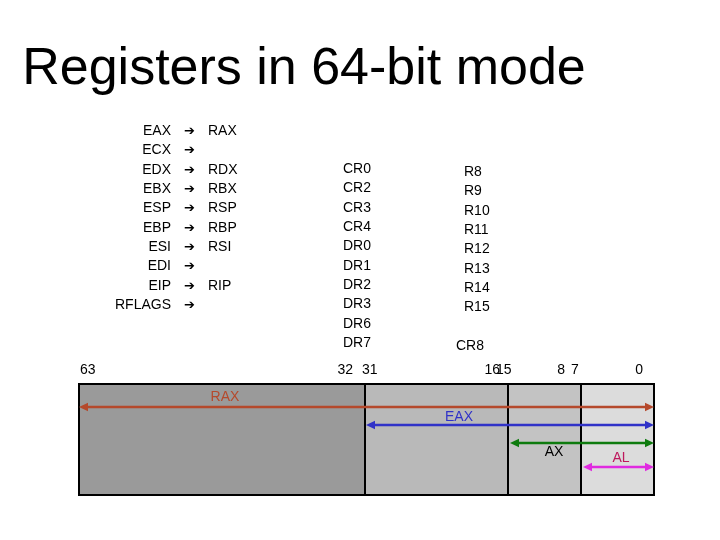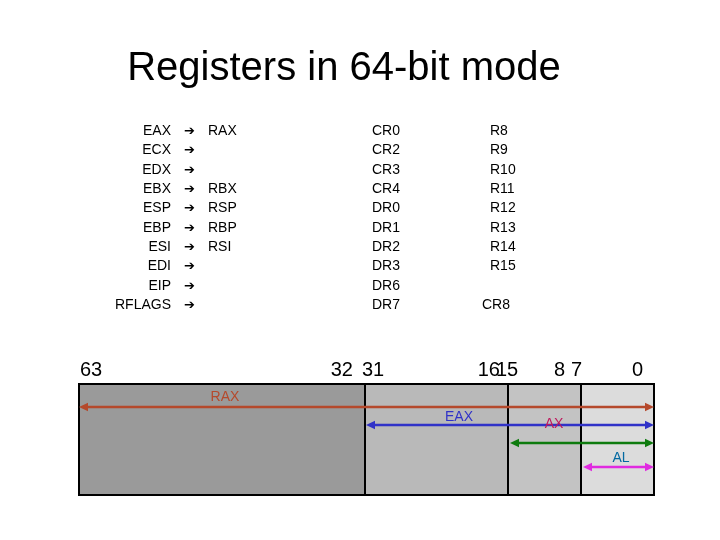--- a/index.html
+++ b/index.html
@@ -2,32 +2,32 @@
 <html><head>
 <meta charset="utf-8">
 <style>
   html,body{margin:0;padding:0;background:#fff;}
   .slide{
     position:relative;width:720px;height:540px;background:#ffffff;overflow:hidden;
     font-family:"Liberation Sans",sans-serif;color:#000;
   }
   .title{
     position:absolute;top:44px;left:0;width:608px;text-align:center;
-    font-size:40px;line-height:44px;color:#000;white-space:nowrap;padding-left:40px;
+    font-size:52px;line-height:44px;color:#000;white-space:nowrap;
   }
   .col{position:absolute;top:121px;font-size:14px;line-height:19.35px;}
   .col-map{left:113px;width:190px;}
   .map-row{display:flex;}
   .map-row .lhs{width:58px;text-align:right;}
   .map-row .arr{width:37px;text-align:center;font-family:"DejaVu Sans",sans-serif;font-size:13px;}
   .map-row .rhs{flex:1;text-align:left;}
-  .col-crdr{left:372px;}
-  .col-r{left:482px;}
+  .col-crdr{left:343px;margin-top:38px;}
+  .col-r{left:456px;margin-top:41px;}
   .list-row.indent{padding-left:8px;}
-  .bit-label{position:absolute;top:361px;font-size:20px;line-height:16px;white-space:nowrap;}
+  .bit-label{position:absolute;top:361px;font-size:14px;line-height:16px;white-space:nowrap;}
   .reg-box{
     position:absolute;box-sizing:border-box;border:2px solid #000;display:flex;
   }
   .sect{height:100%;border-right:2px solid #000;}
   .sect:last-child{border-right:none;}
   #arrow-layer{position:absolute;left:0;top:0;width:720px;height:540px;pointer-events:none;}
   .arrow-label{
     position:absolute;font-size:14px;line-height:15px;transform:translateX(-50%);white-space:nowrap;
   }
 </style>
@@ -43,20 +43,21 @@
         <span class="arr">➔</span>
         <span class="rhs">RAX</span>
       </div>
       <div class="map-row">
         <span class="lhs">ECX</span>
         <span class="arr">➔</span>
       </div>
       <div class="map-row">
         <span class="lhs">EDX</span>
         <span class="arr">➔</span>
+        <span class="rhs">RDX</span>
       </div>
       <div class="map-row">
         <span class="lhs">EBX</span>
         <span class="arr">➔</span>
         <span class="rhs">RBX</span>
       </div>
       <div class="map-row">
         <span class="lhs">ESP</span>
         <span class="arr">➔</span>
         <span class="rhs">RSP</span>
@@ -71,20 +72,21 @@
         <span class="arr">➔</span>
         <span class="rhs">RSI</span>
       </div>
       <div class="map-row">
         <span class="lhs">EDI</span>
         <span class="arr">➔</span>
       </div>
       <div class="map-row">
         <span class="lhs">EIP</span>
         <span class="arr">➔</span>
+        <span class="rhs">RIP</span>
       </div>
       <div class="map-row">
         <span class="lhs">RFLAGS</span>
         <span class="arr">➔</span>
       </div>
     </div>
   <div class="col col-crdr" id="col-crdr">
       <div class="list-row">CR0</div>
       <div class="list-row">CR2</div>
       <div class="list-row">CR3</div>
@@ -143,16 +145,16 @@
       </g>
       <g>
         <line x1="590" x2="647" y1="467" y2="467" stroke="#e02ae0" stroke-width="2.6"></line>
         <polygon points="583,467 592,462.7 592,471.3" fill="#e02ae0"></polygon>
         <polygon points="654,467 645,462.7 645,471.3" fill="#e02ae0"></polygon>
       </g>
     </svg>
   <div id="arrow-labels">
       <span class="arrow-label" style="left: 225px; top: 389px; color: rgb(181, 73, 44);">RAX</span>
       <span class="arrow-label" style="left: 459px; top: 409px; color: rgb(48, 50, 200);">EAX</span>
-      <span class="arrow-label" style="left: 554px; top: 416px; color: #be185d;">AX</span>
-      <span class="arrow-label" style="left: 621px; top: 450px; color: #0369a1;">AL</span>
+      <span class="arrow-label" style="left: 554px; top: 444px; color: #000000;">AX</span>
+      <span class="arrow-label" style="left: 621px; top: 450px; color: #be185d;">AL</span>
     </div>
 </div>
 
 </body></html>

